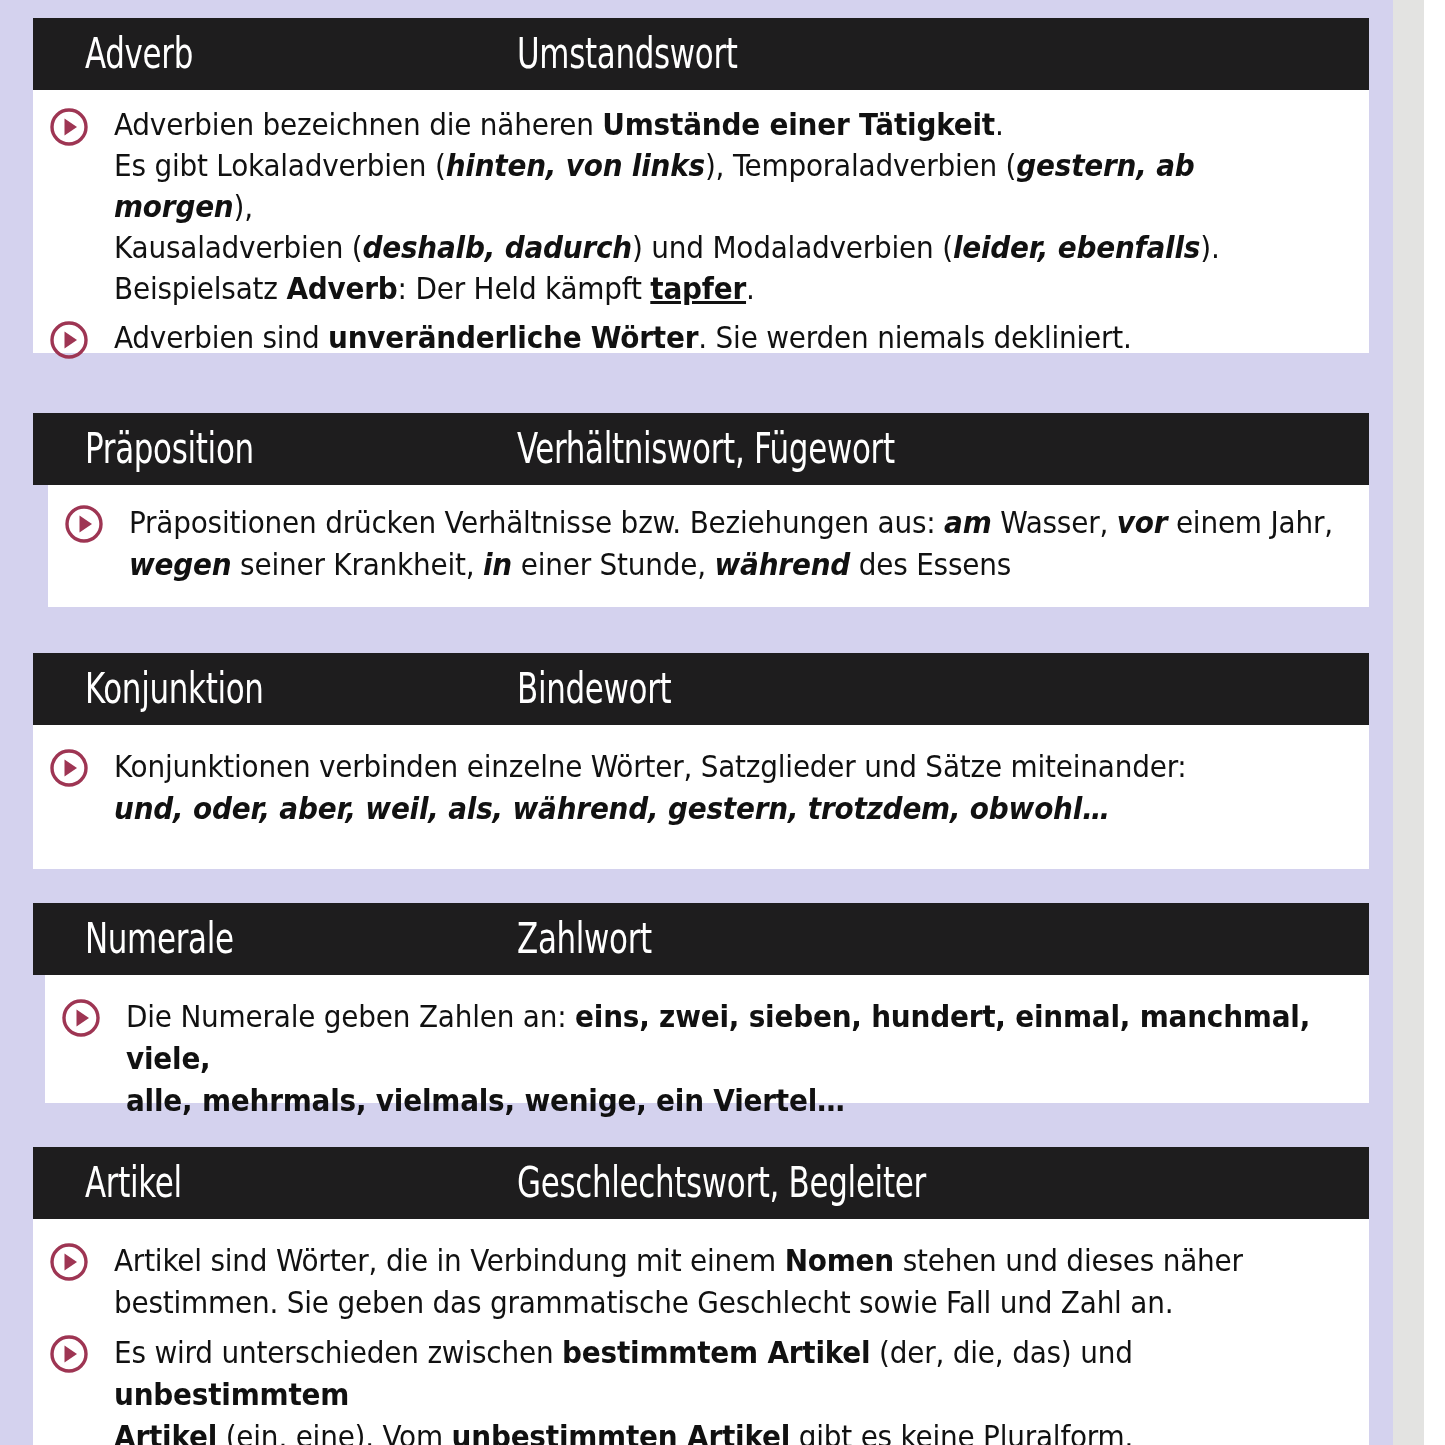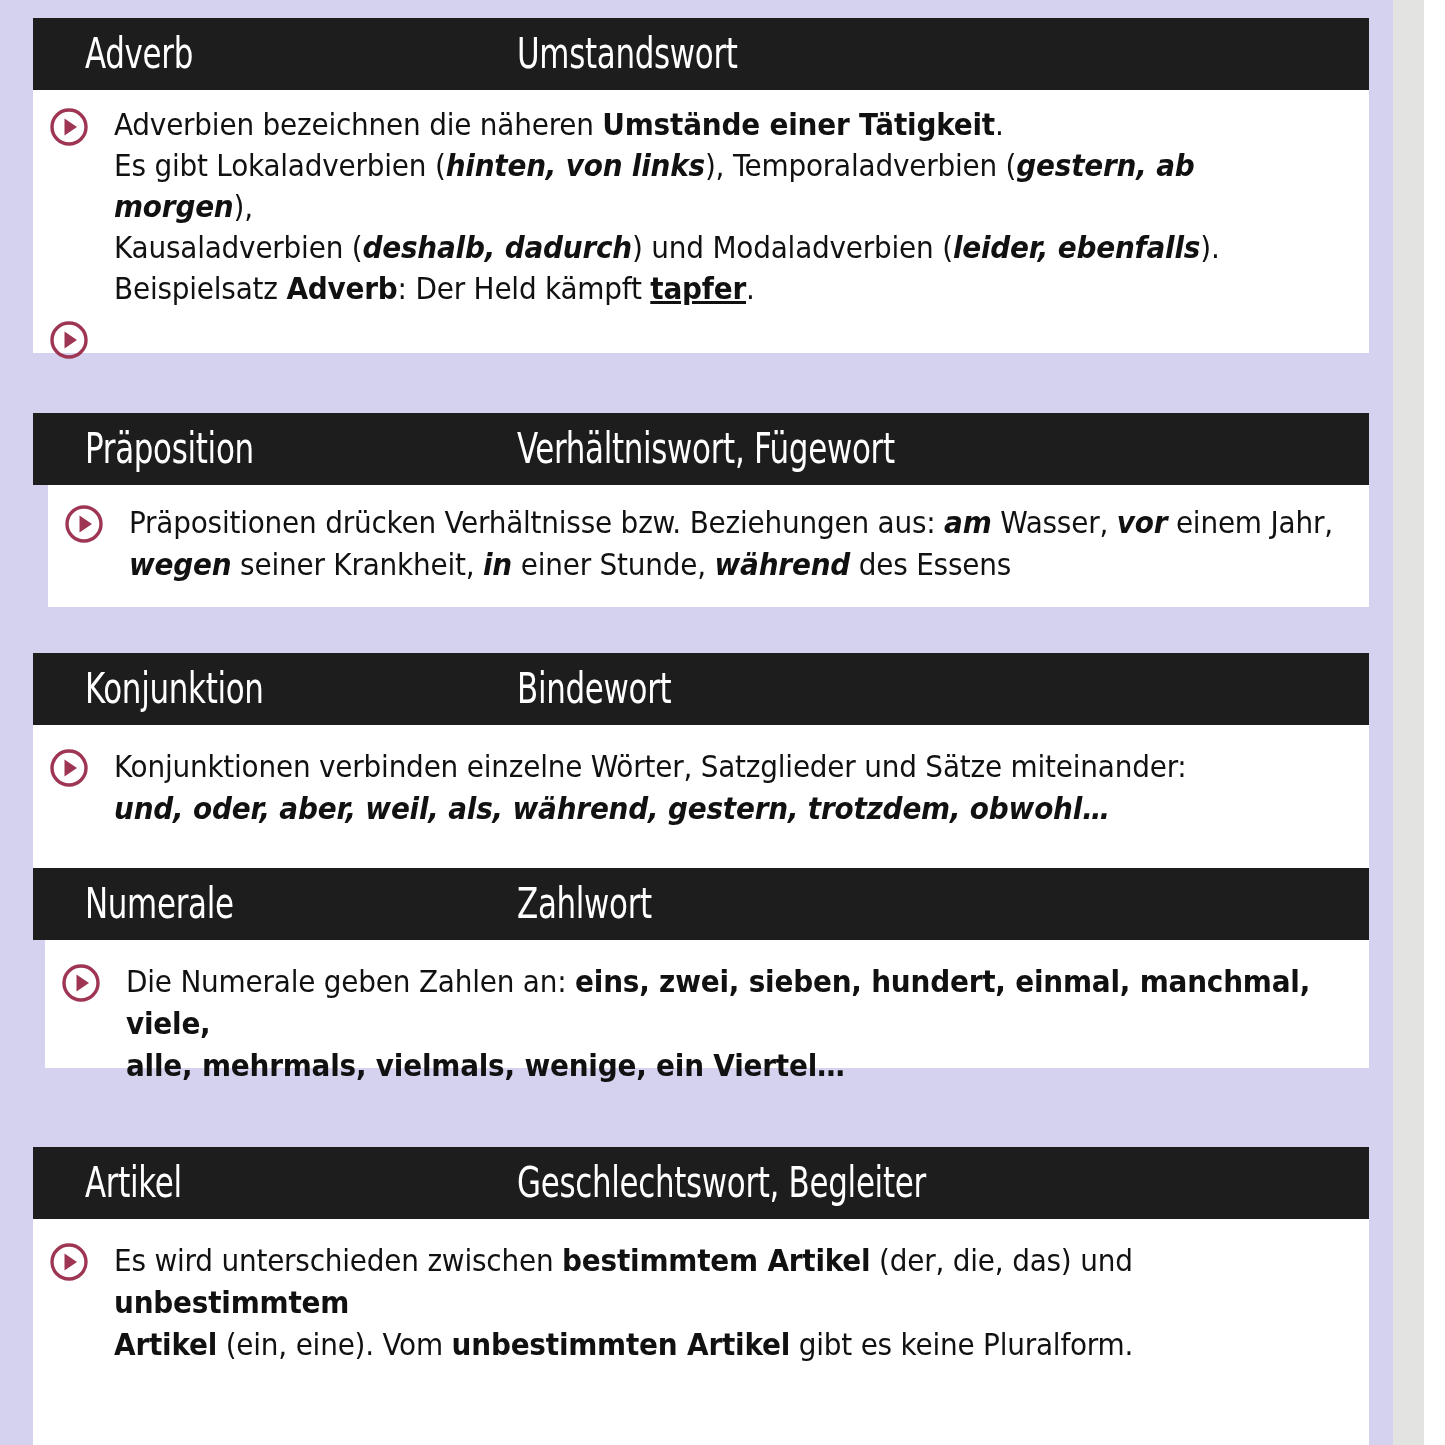--- a/index.html
+++ b/index.html
@@ -110,21 +110,21 @@
     font-stretch: condensed;
   }
   .bullet-text b { font-weight: 700; }
   .bullet-text i.bi { font-weight: 700; font-style: italic; }
   .bullet-text u.bu { font-weight: 700; text-decoration: underline; text-underline-offset: 2px; }
 
   
   #sec-0 { top: 18px;   }
   #sec-1 { top: 413px;  }
   #sec-2 { top: 653px;  }
-  #sec-3 { top: 868px;  }
+  #sec-3 { top: 903px;  }
   #sec-4 { top: 1147px; }
 
   #sec-0 .sec-body { height: 263px; padding-top: 14px; }
   #sec-1 .sec-body { height: 122px; padding-top: 16px; margin-left: 15px; }
   #sec-2 .sec-body { height: 144px; padding-top: 20px; }
   #sec-3 .sec-body { height: 128px; padding-top: 20px; margin-left: 12px; }
   #sec-4 .sec-body { height: 230px; padding-top: 20px; }
 
   #sec-0 .bullet-text { line-height: 41px; }
 </style>
@@ -153,20 +153,21 @@
             </span>
             <div class="bullet-text">Adverbien bezeichnen die näheren <b>Umstände einer Tätigkeit</b>.<br>Es gibt Lokaladverbien (<i class="bi">hinten, von links</i>), Temporaladverbien (<i class="bi">gestern, ab morgen</i>),<br>Kausaladverbien (<i class="bi">deshalb, dadurch</i>) und Modaladverbien (<i class="bi">leider, ebenfalls</i>).<br>Beispielsatz <b>Adverb</b>: Der Held kämpft <u class="bu">tapfer</u>.</div>
           </div>
           <div class="bullet-row">
             <span class="bullet-icon">
               <svg viewBox="0 0 42 42" xmlns="http://www.w3.org/2000/svg">
                 <circle cx="21" cy="21" r="17" fill="none" stroke="#9e3553" stroke-width="3.4"></circle>
                 <path d="M16.5 12.5 L29 21 L16.5 29.5 Z" fill="#9e3553"></path>
               </svg>
             </span>
+            <div class="bullet-text">Adverbien sind <b>unveränderliche Wörter</b>. Sie werden niemals dekliniert.</div>
           </div>
         </div>
       </div>
       <div class="section" id="sec-1">
         <div class="sec-header">
           <span class="t1">Präposition</span>
           <span class="t2">Verhältniswort, Fügewort</span>
         </div>
         <div class="sec-body">
           <div class="bullet-row">
@@ -220,18 +221,27 @@
           <span class="t2">Geschlechtswort, Begleiter</span>
         </div>
         <div class="sec-body">
           <div class="bullet-row">
             <span class="bullet-icon">
               <svg viewBox="0 0 42 42" xmlns="http://www.w3.org/2000/svg">
                 <circle cx="21" cy="21" r="17" fill="none" stroke="#9e3553" stroke-width="3.4"></circle>
                 <path d="M16.5 12.5 L29 21 L16.5 29.5 Z" fill="#9e3553"></path>
               </svg>
             </span>
+            <div class="bullet-text">Artikel sind Wörter, die in Verbindung mit einem <b>Nomen</b> stehen und dieses näher<br>bestimmen. Sie geben das grammatische Geschlecht sowie Fall und Zahl an.</div>
+          </div>
+          <div class="bullet-row">
+            <span class="bullet-icon">
+              <svg viewBox="0 0 42 42" xmlns="http://www.w3.org/2000/svg">
+                <circle cx="21" cy="21" r="17" fill="none" stroke="#9e3553" stroke-width="3.4"></circle>
+                <path d="M16.5 12.5 L29 21 L16.5 29.5 Z" fill="#9e3553"></path>
+              </svg>
+            </span>
             <div class="bullet-text">Es wird unterschieden zwischen <b>bestimmtem Artikel</b> (der, die, das) und <b>unbestimmtem</b><br><b>Artikel</b> (ein, eine). Vom <b>unbestimmten Artikel</b> gibt es keine Pluralform.</div>
           </div>
         </div>
       </div>
     </div>
 </div>
 
 </body></html>

